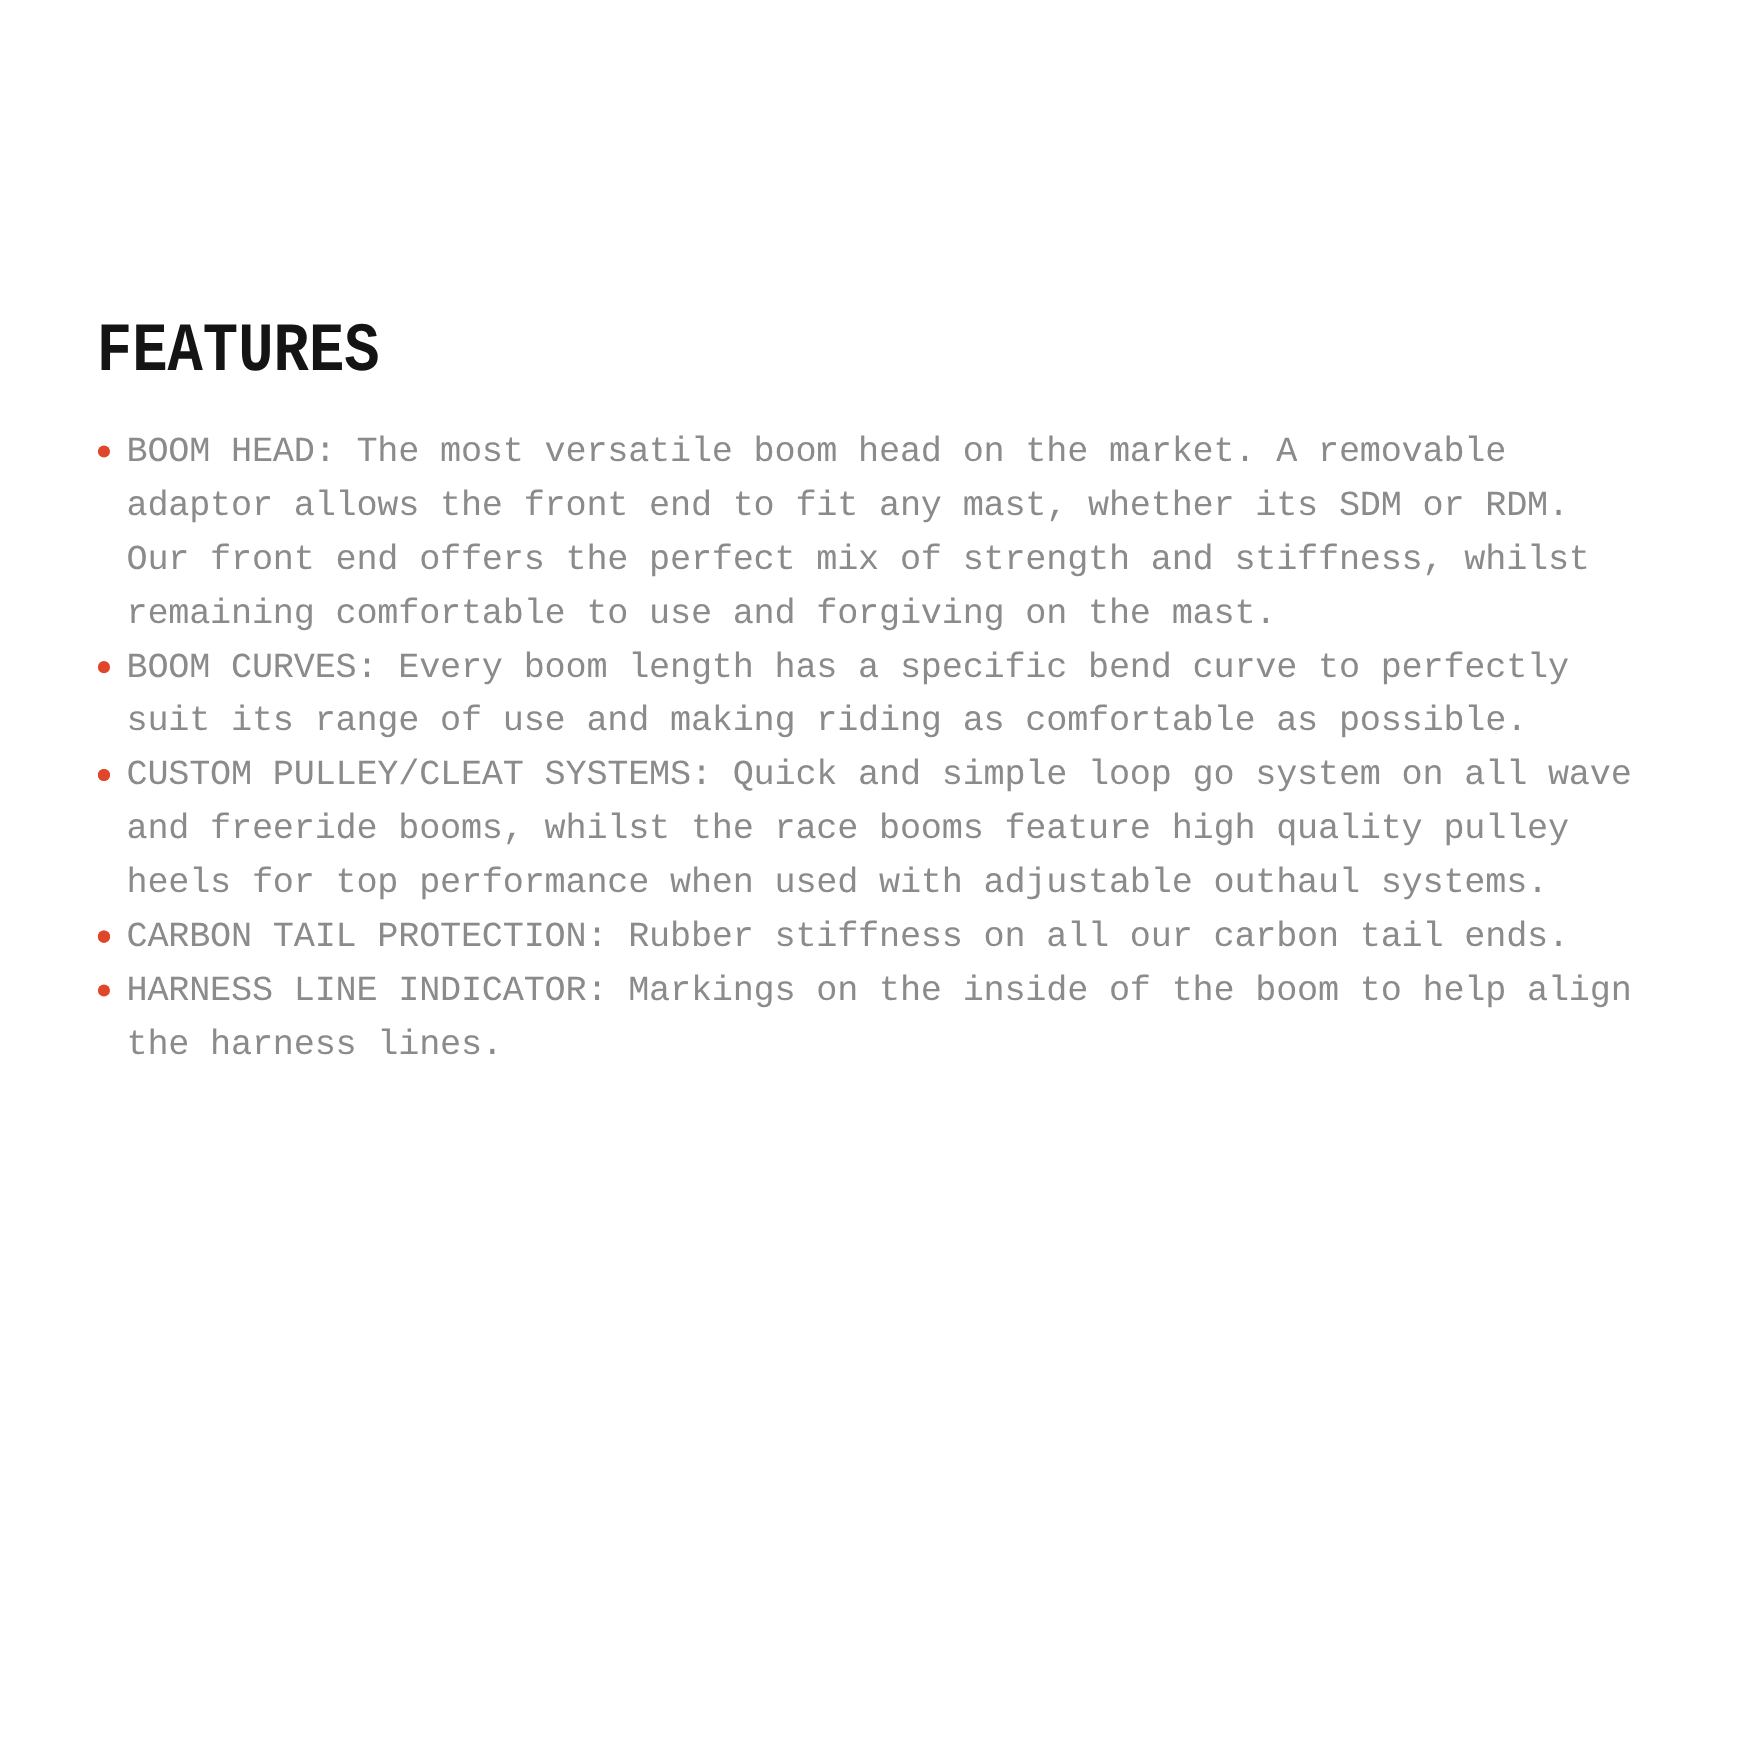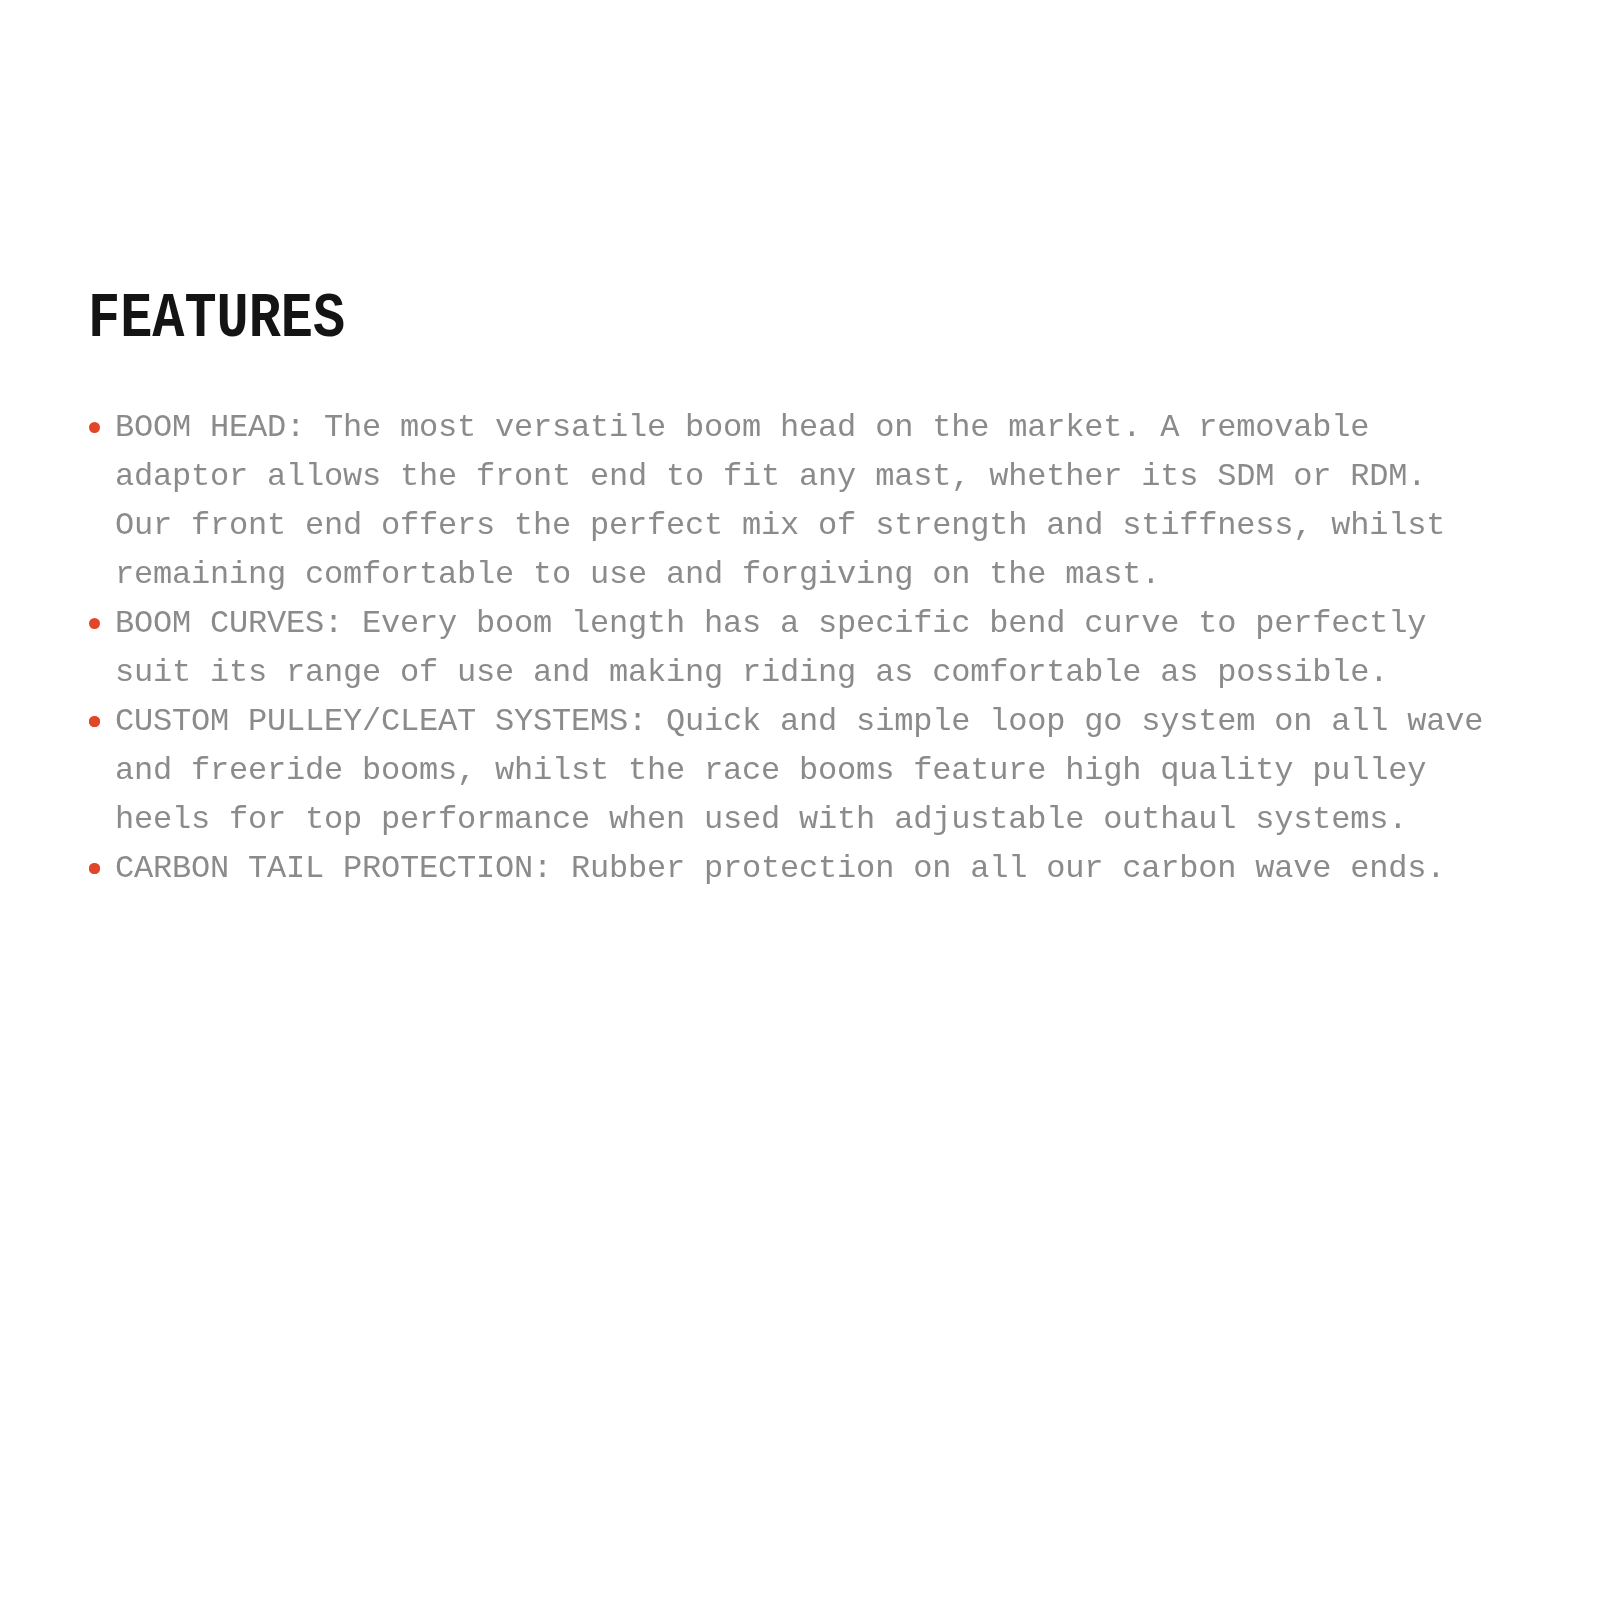--- a/index.html
+++ b/index.html
@@ -26,21 +26,21 @@
     line-height: 1;
     font-weight: 700;
     color: #141414;
     letter-spacing: 0px;
     transform: scaleX(0.85);
     transform-origin: left center;
     white-space: nowrap;
   }
   .features-list {
     list-style: none;
-    margin: 52px 0 0 0;
+    margin: 35px 0 0 0;
     padding: 0;
     width: 1412px;
   }
   .features-list li {
     position: relative;
     padding-left: 27px;
     font-size: 32px;
     line-height: 49px;
     color: #8b8b8b;
     letter-spacing: -0.2px;
@@ -75,16 +75,20 @@
     </li>
     <li>
       <span class="bullet"></span>
       <span>CUSTOM PULLEY/CLEAT SYSTEMS: Quick and simple loop go system on all wave and freeride booms, whilst the race booms feature high quality pulley heels for top performance when used with adjustable outhaul systems.</span>
     </li>
     <li>
       <span class="bullet"></span>
     </li>
     <li>
       <span class="bullet"></span>
-      <span>CARBON TAIL PROTECTION: Rubber protection on all our carbon wave ends.</span>
+      <span>CARBON TAIL PROTECTION: Rubber stiffness on all our carbon tail ends.</span>
+    </li>
+    <li>
+      <span class="bullet"></span>
+      <span>HARNESS LINE INDICATOR: Markings on the inside of the boom to help align the harness lines.</span>
     </li>
   </ul>
 </div>
 
 </body></html>

